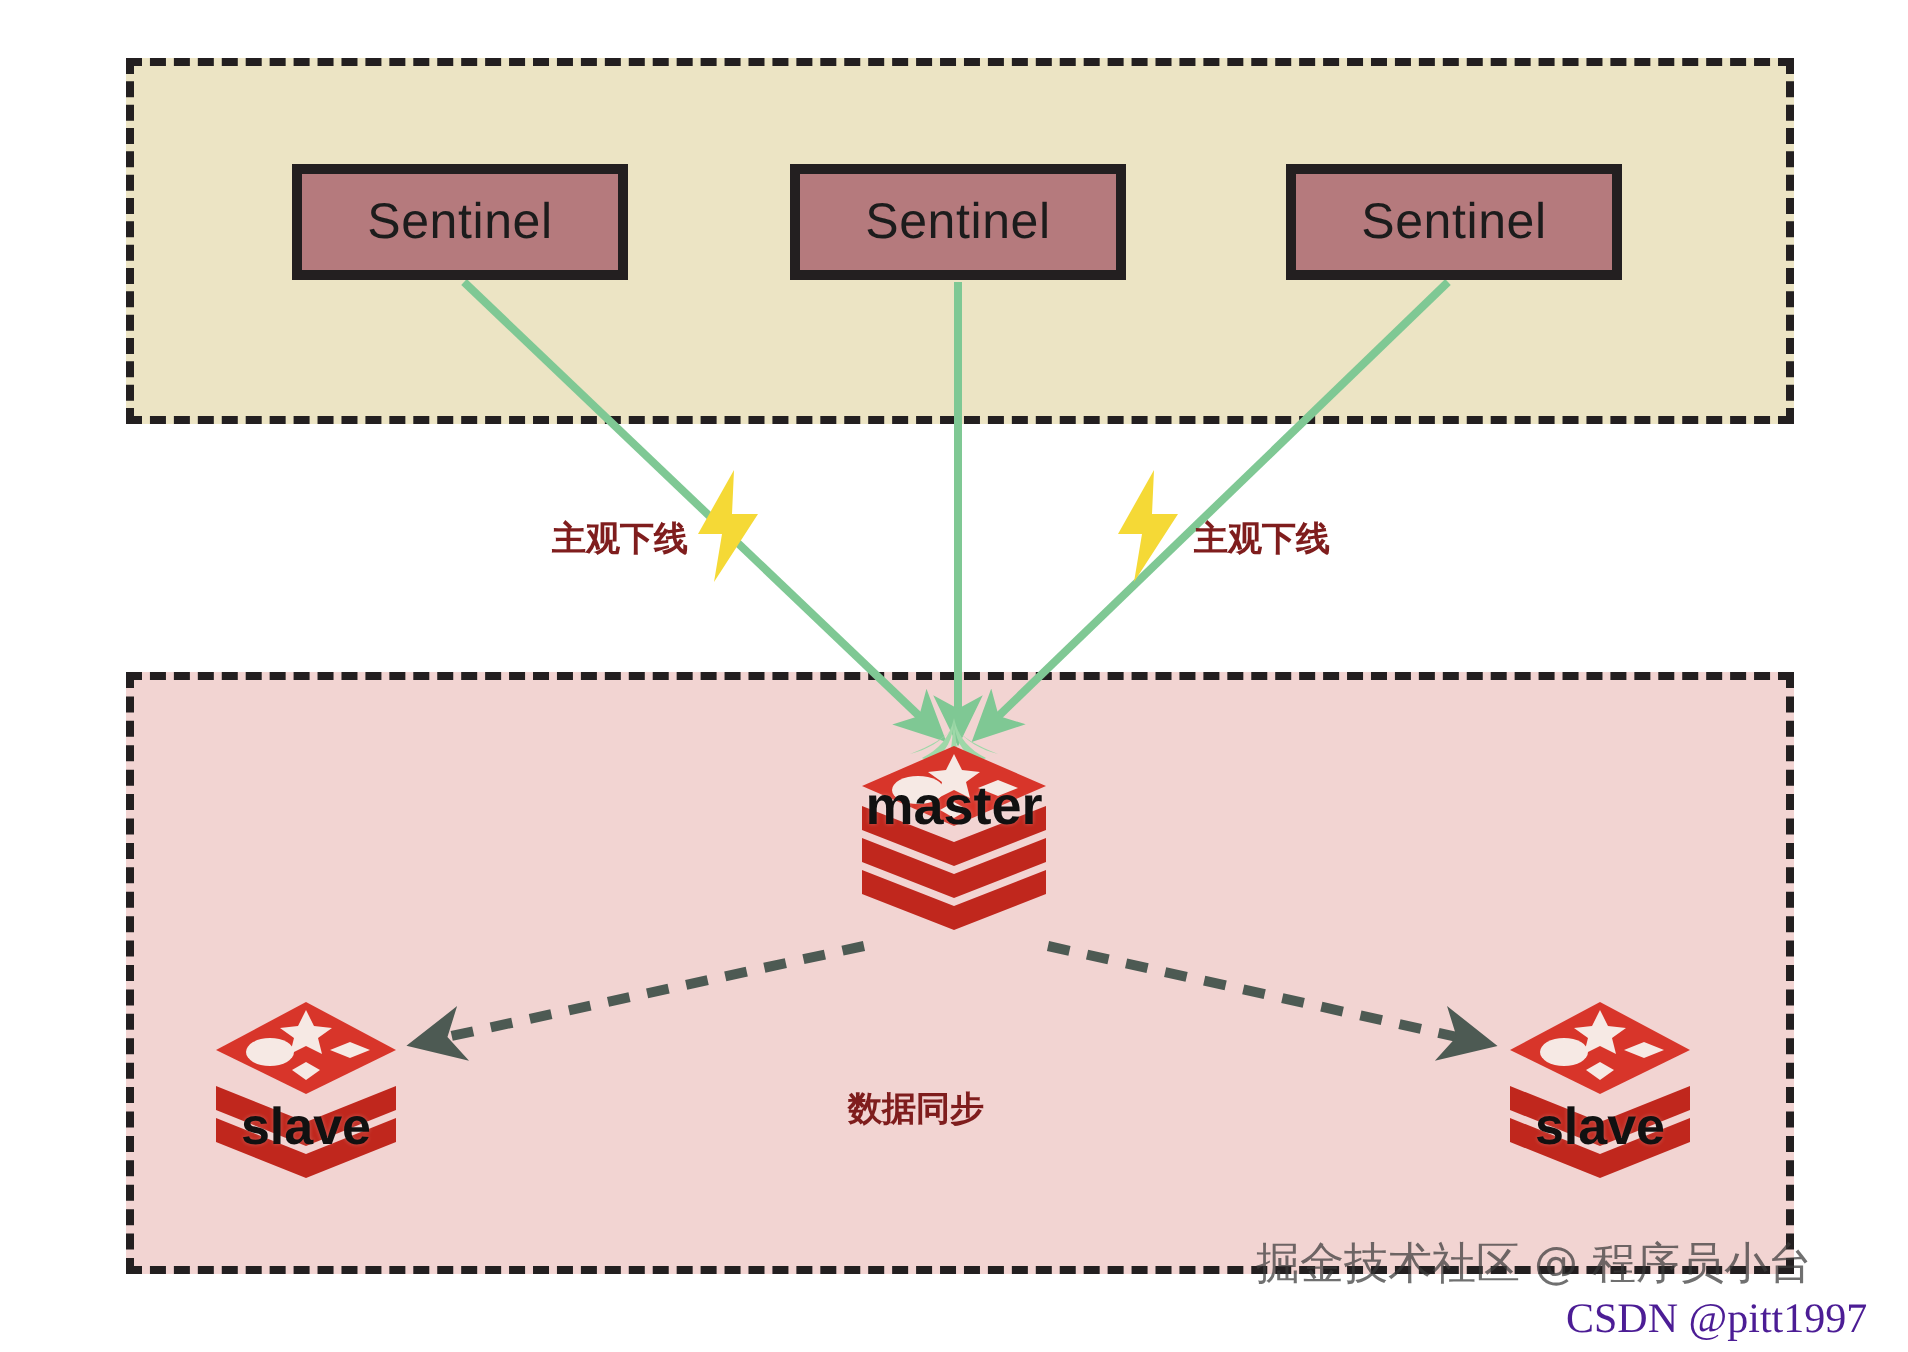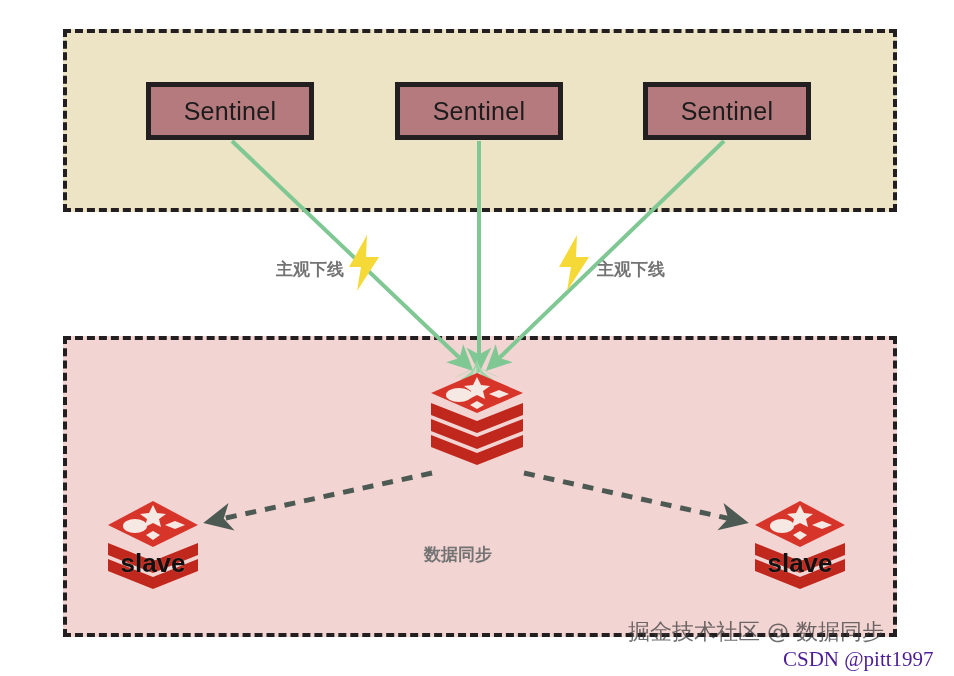--- a/index.html
+++ b/index.html
@@ -44,21 +44,21 @@
     pointer-events:none;
   }
   #master-node{left:421px;top:357px;width:112px;height:112px;}
   #master-node .node-label{top:31px;font-size:27px;}
   #slave-left{left:98px;top:497px;width:110px;height:94px;}
   #slave-left .node-label{top:51px;font-size:26px;}
   #slave-right{left:745px;top:497px;width:110px;height:94px;}
   #slave-right .node-label{top:51px;font-size:26px;}
 
   .edge-label{
-    position:absolute;font-weight:bold;color:#737373;
+    position:absolute;font-weight:bold;color:#7f1d1d;
     white-space:nowrap;font-size:17px;
     font-family:Liberation Serif, serif;
   }
   #label-sdown-left{left:276px;top:258px;}
   #label-sdown-right{left:597px;top:258px;}
   #label-sync{left:424px;top:495px;font-size:17px;margin-top:48px;}
 
   .bolt{position:absolute;width:34px;height:56px;}
   #bolt-left{left:347px;top:235px;}
   #bolt-right{left:557px;top:235px;}
@@ -141,20 +141,21 @@
       <path d="M10,62 L10,74 L56,92 L102,74 L102,62 L56,80 Z" fill="#c0271d"></path>
       <path d="M10,46 L10,58 L56,76 L102,58 L102,46 L56,64 Z" fill="#c0271d"></path>
       <path d="M56,16 L102,36 L56,56 L10,36 Z" fill="#d8352a"></path>
       <g fill="#f6e9e4">
         <ellipse cx="38" cy="38" rx="13" ry="7"></ellipse>
         <path d="M56,20 L60,28 L69,29 L62,34 L64,42 L56,38 L48,42 L50,34 L43,29 L52,28 Z"></path>
         <path d="M78,33 L88,37 L78,41 L68,37 Z"></path>
         <path d="M56,44 L63,48 L56,52 L49,48 Z"></path>
       </g>
     </svg>
+    <div class="node-label">master</div>
   </div>
 
   <div class="node" id="slave-left">
     <svg viewBox="0 0 110 94" width="110" height="94">
       <path d="M10,62 L10,74 L55,92 L100,74 L100,62 L55,80 Z" fill="#c0271d"></path>
       <path d="M10,46 L10,58 L55,76 L100,58 L100,46 L55,64 Z" fill="#c0271d"></path>
       <path d="M55,4 L100,28 L55,50 L10,28 Z" fill="#d8352a"></path>
       <g fill="#f6e9e4">
         <ellipse cx="37" cy="29" rx="12" ry="7"></ellipse>
         <path d="M55,8 L59,16 L68,17 L61,22 L63,30 L55,26 L47,30 L49,22 L42,17 L51,16 Z"></path>
@@ -173,16 +174,16 @@
       <g fill="#f6e9e4">
         <ellipse cx="37" cy="29" rx="12" ry="7"></ellipse>
         <path d="M55,8 L59,16 L68,17 L61,22 L63,30 L55,26 L47,30 L49,22 L42,17 L51,16 Z"></path>
         <path d="M77,24 L87,28 L77,32 L67,28 Z"></path>
         <path d="M55,34 L62,38 L55,43 L48,38 Z"></path>
       </g>
     </svg>
     <div class="node-label">slave</div>
   </div>
 
-  <div class="watermark" id="wm-juejin">掘金技术社区 @ 数据同步</div>
+  <div class="watermark" id="wm-juejin">掘金技术社区 @ 程序员小台</div>
   <div class="watermark" id="wm-csdn">CSDN @pitt1997</div>
 
 </div>
 
 </body></html>

